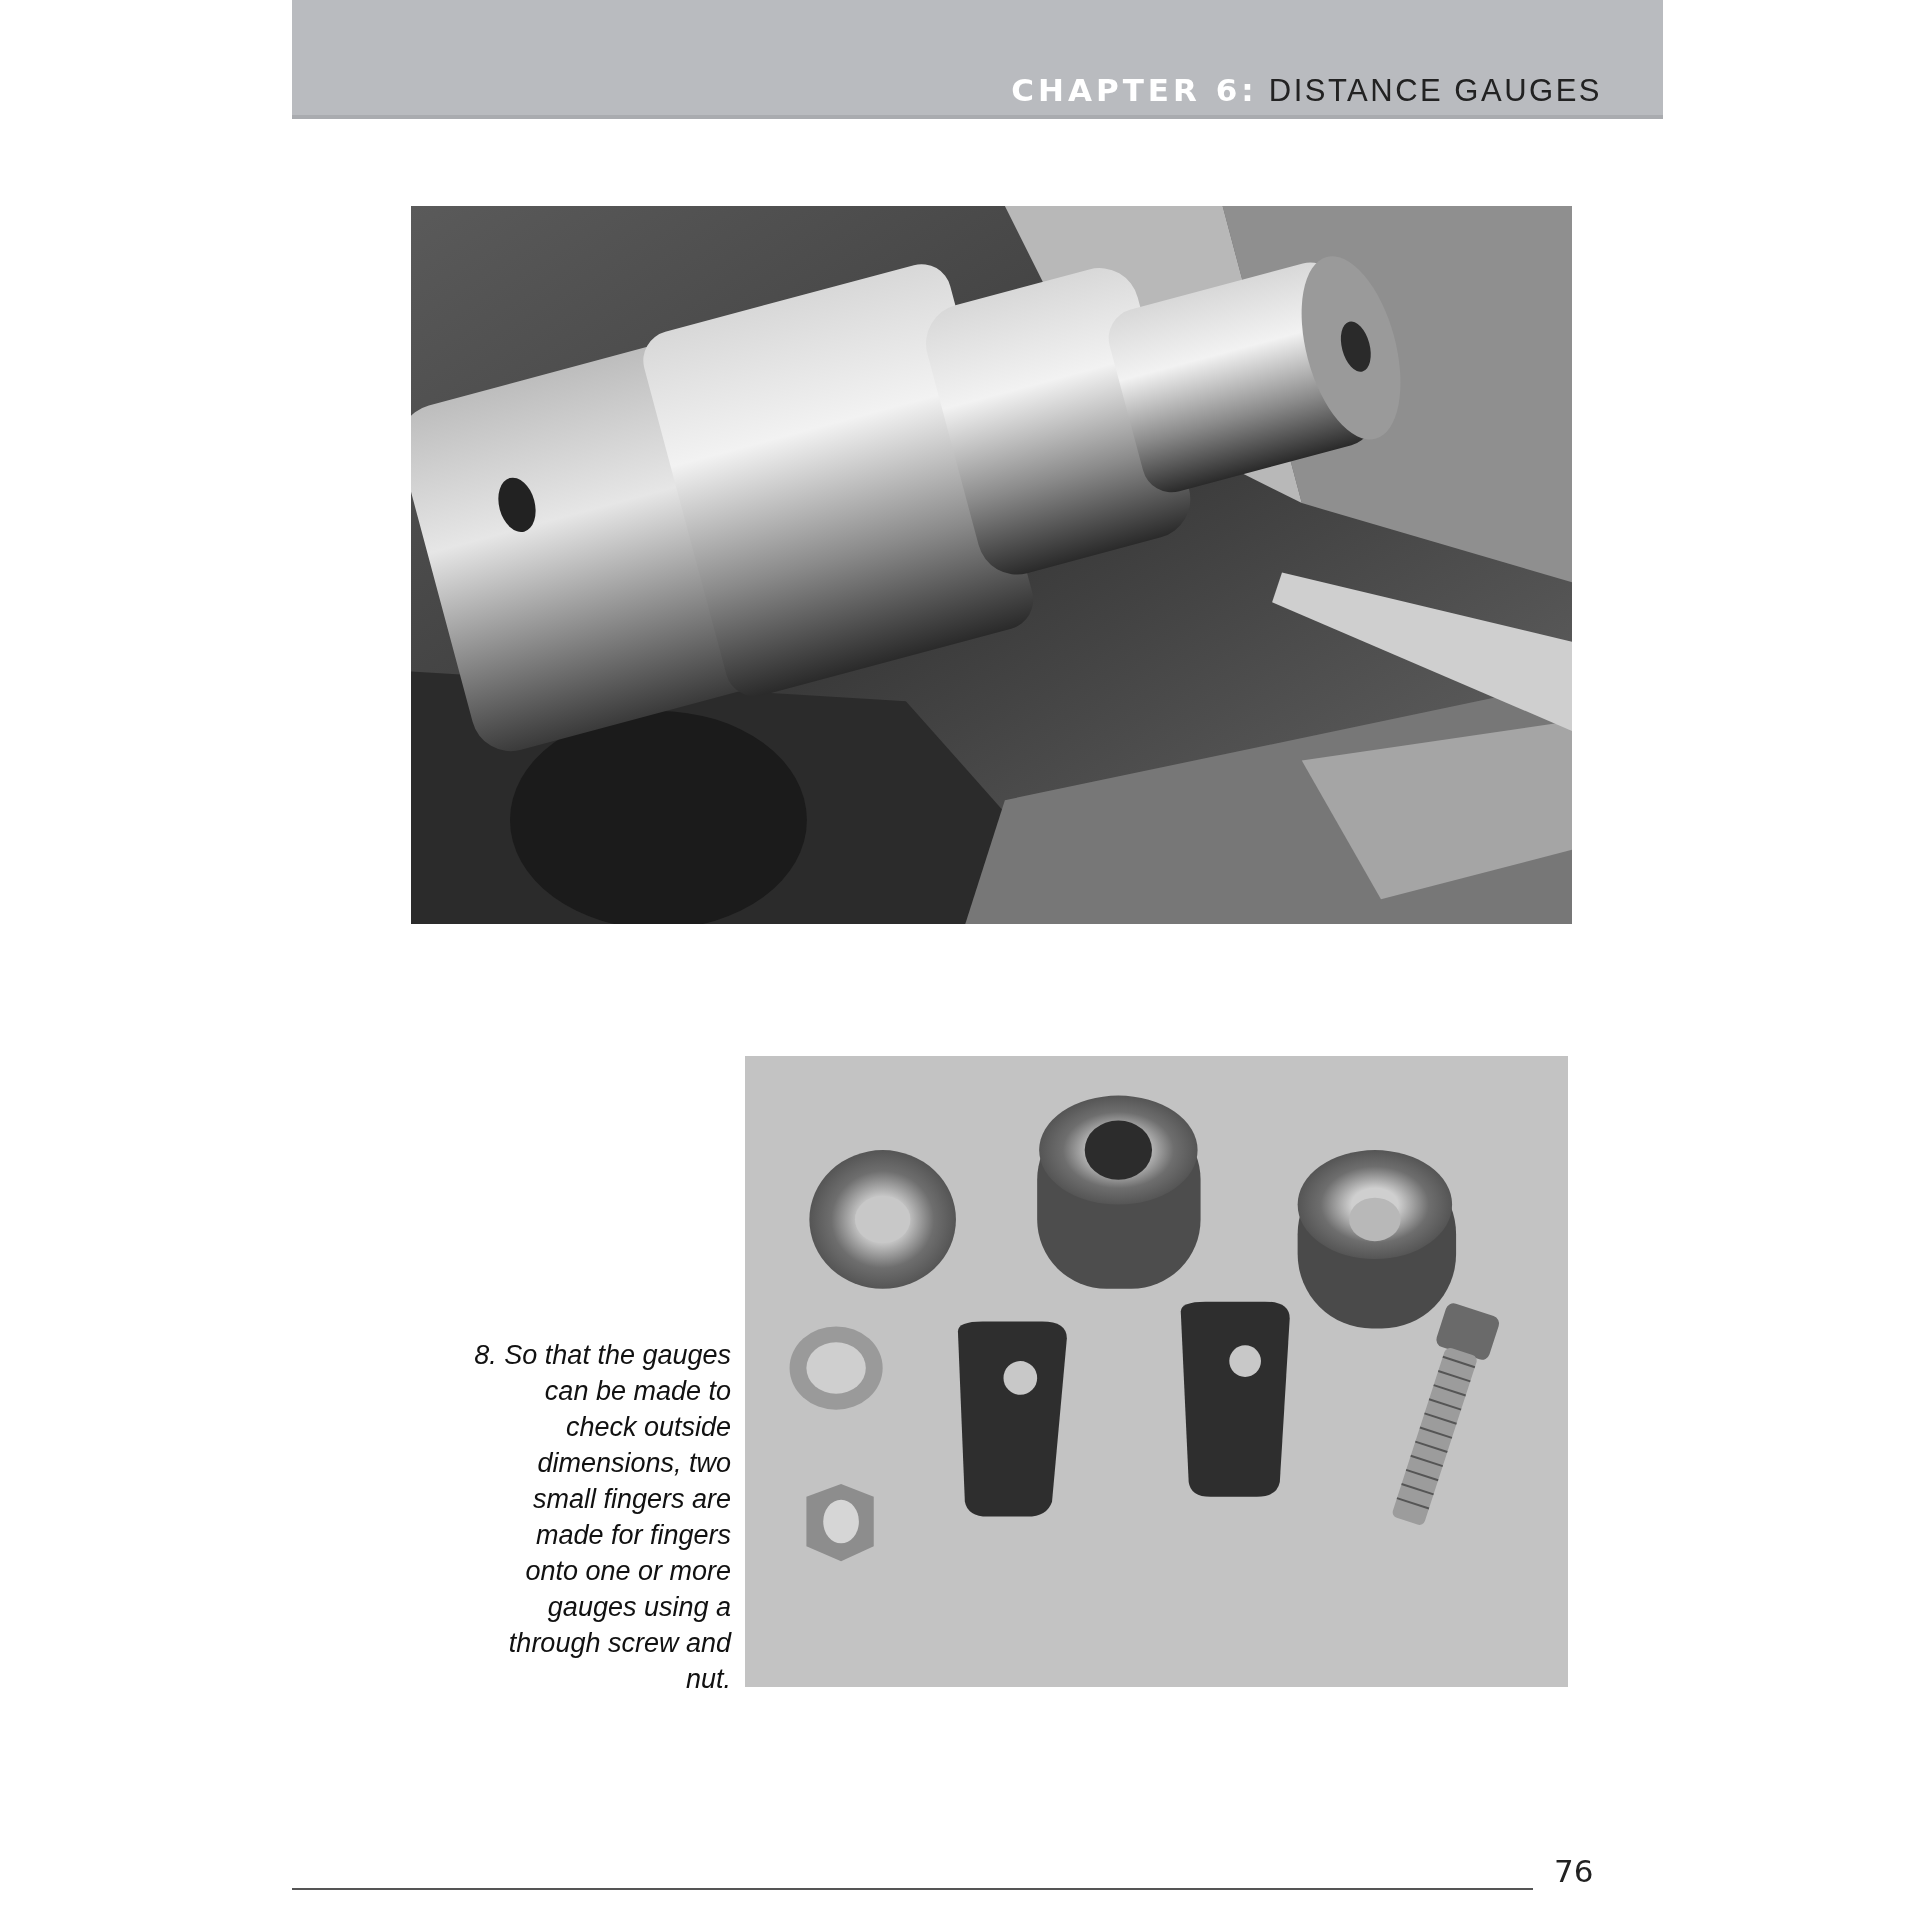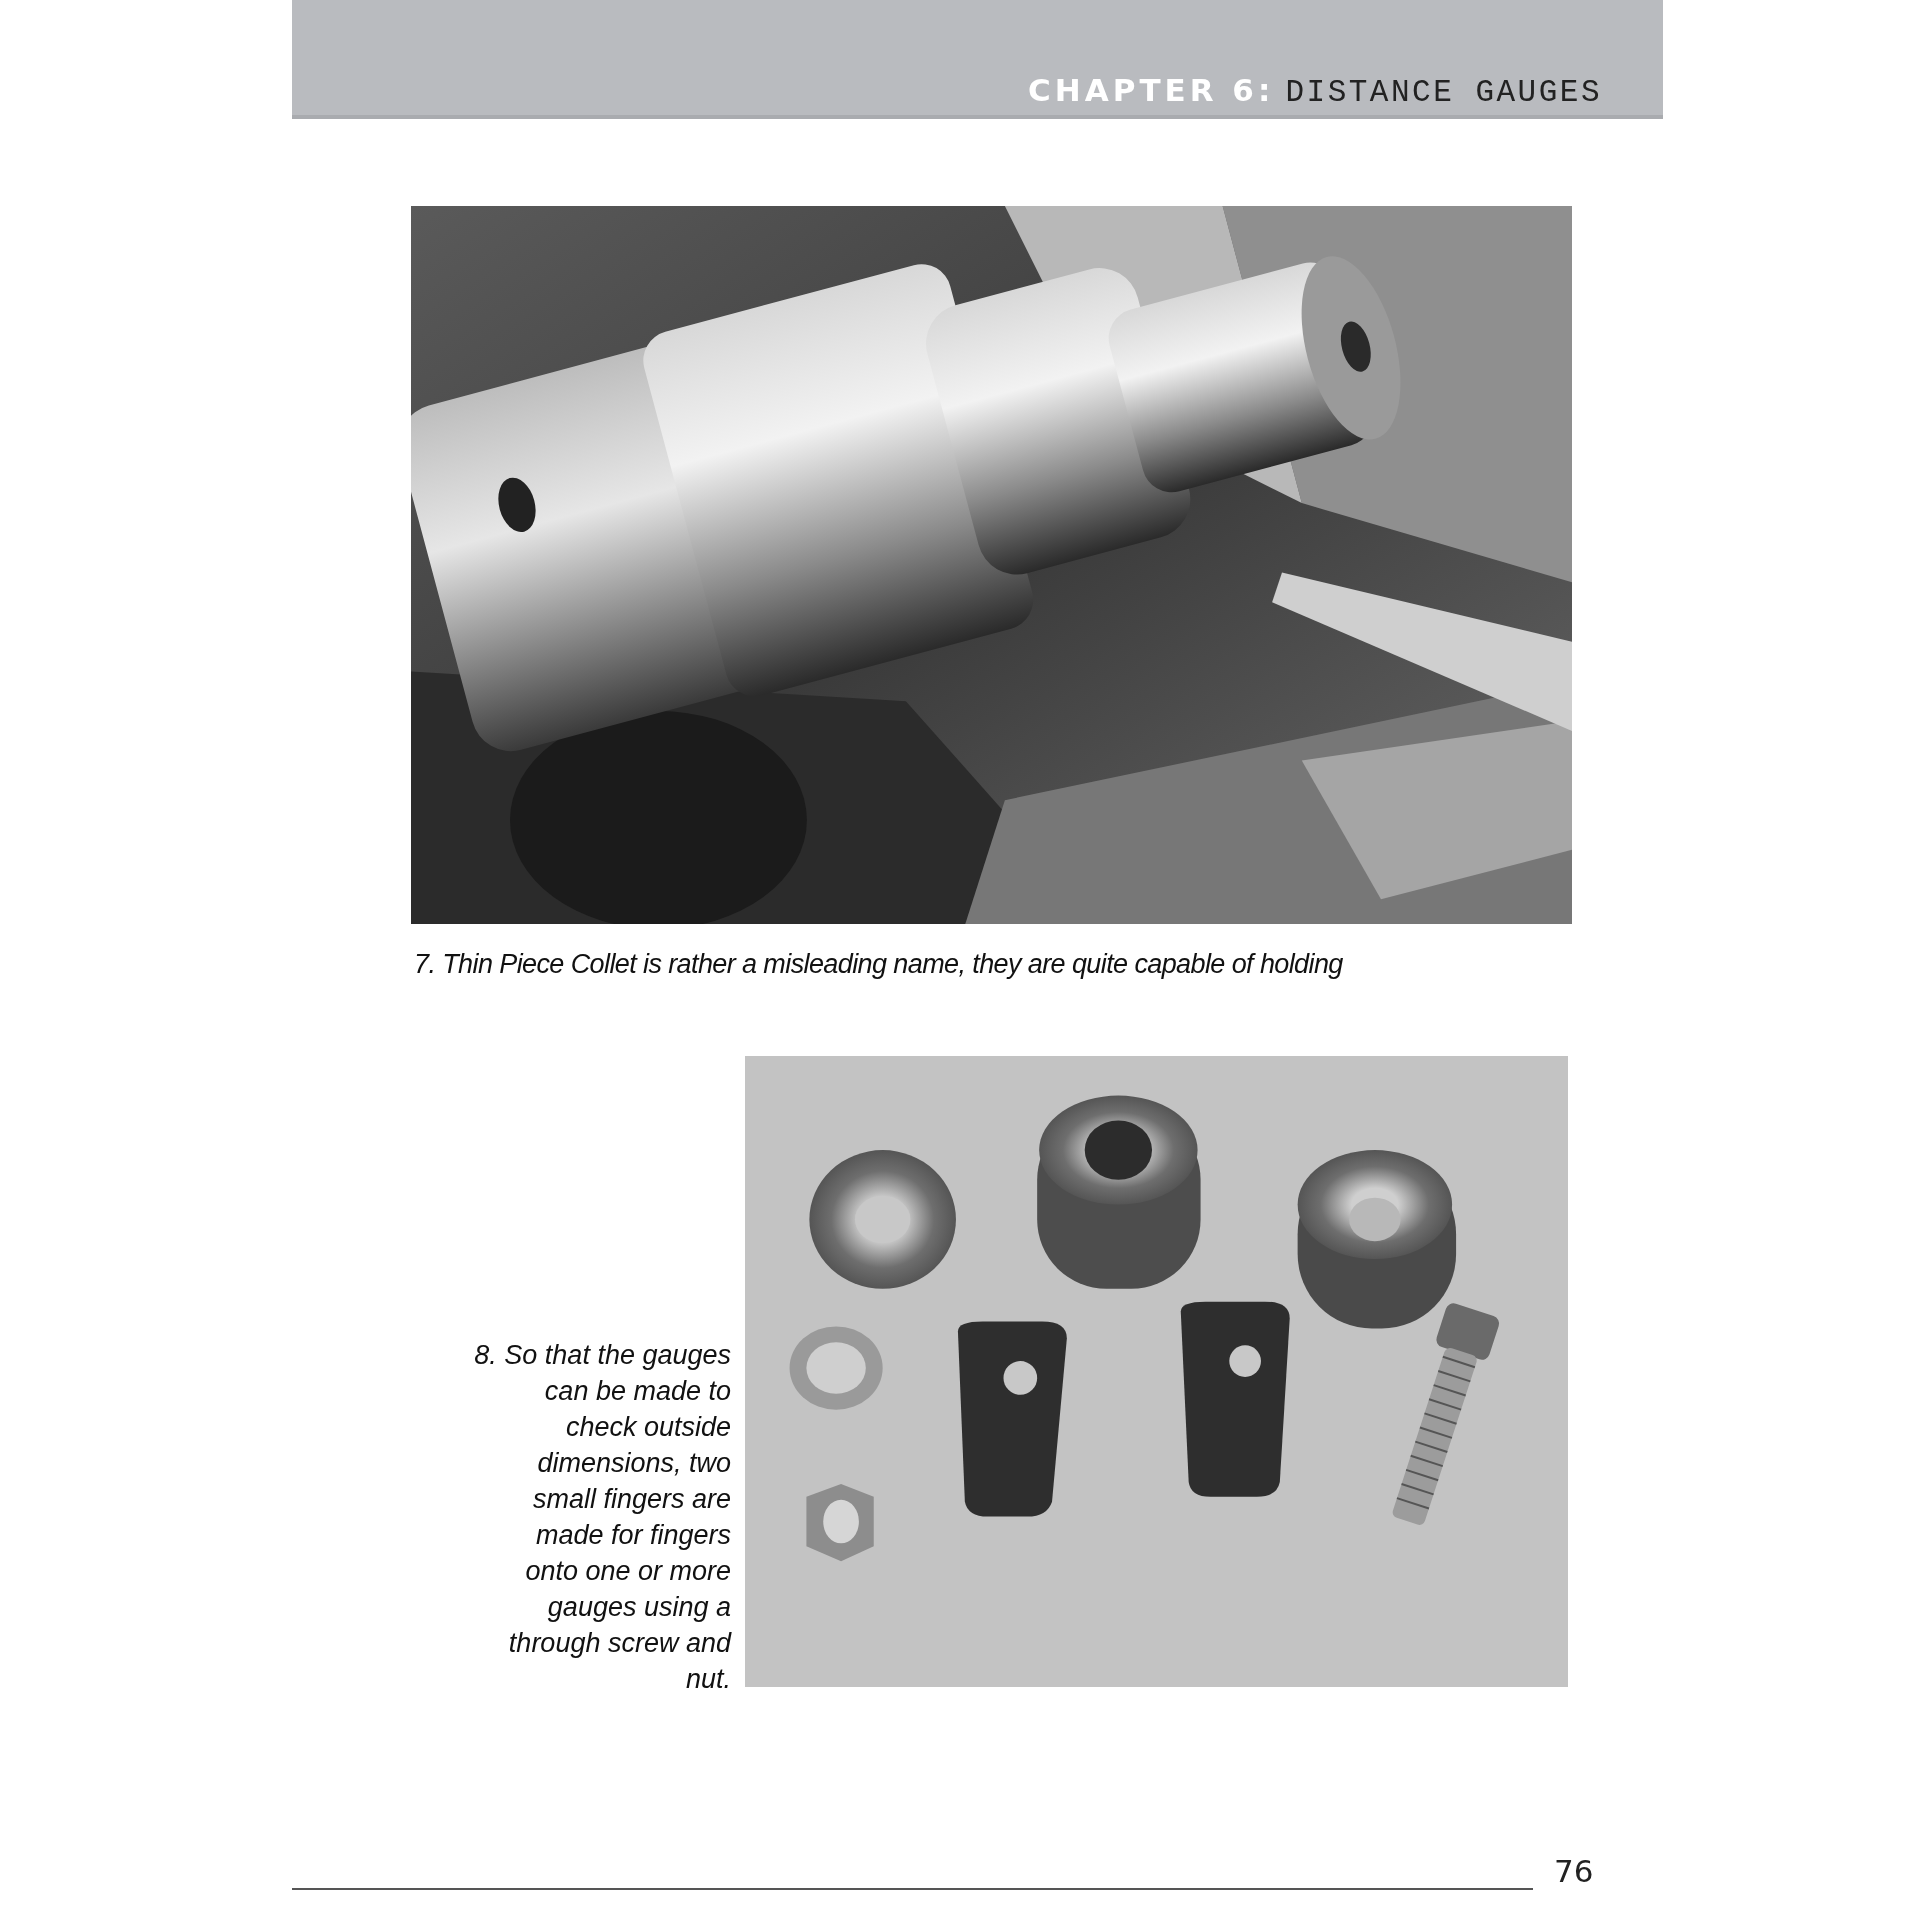--- a/index.html
+++ b/index.html
@@ -1,20 +1,20 @@
 <!DOCTYPE html>
 <html><head>
 <meta charset="utf-8">
 <style>
   html, body { margin:0; padding:0; background:#ffffff; }
   body { width:1927px; height:1927px; position:relative; overflow:hidden; font-family:"Liberation Sans", sans-serif; }
   .header-bar { position:absolute; left:292px; top:0; width:1371px; height:115px; background:#b9bbbf; border-bottom:4px solid #a9abaf; }
   .header-title { position:absolute; right:61px; top:75px; font-size:31px; letter-spacing:2.5px; line-height:1; white-space:nowrap; }
   .chapter-label { color:#ffffff; font-weight:bold; letter-spacing:4px; font-family:"DejaVu Sans", sans-serif;margin-left:48px; }
-  .chapter-title { color:#222222; font-family:Liberation Mono, monospace; font-weight:normal; }
+  .chapter-title { color:#222222; font-family:Liberation Sans, sans-serif; font-weight:normal; }
 
   .photo { position:absolute; overflow:hidden; }
   .photo-1 { left:411px; top:206px; width:1161px; height:718px; background:#6f6f6f; }
   .photo-2 { left:745px; top:1056px; width:823px; height:631px; background:#bdbdbd; }
   .photo svg { width:100%; height:100%; display:block; }
 
   .caption { position:absolute; font-style:italic; color:#111111; font-size:27px; line-height:37px; }
   .caption-7 { left:414px; top:946px; width:1139px; letter-spacing:-0.6px; }
   .caption-8 { left:420px; top:1337px; width:311px; text-align:right; line-height:36px; }
   .caption-8 span { display:block; white-space:nowrap; }
@@ -66,21 +66,20 @@
       <rect x="740" y="170" width="240" height="190" rx="30" fill="url(#cyl)"></rect>
       <ellipse cx="975" cy="265" rx="45" ry="95" fill="#9a9a9a"></ellipse>
       <ellipse cx="980" cy="265" rx="14" ry="26" fill="#2a2a2a"></ellipse>
       <ellipse cx="120" cy="200" rx="18" ry="28" fill="#222"></ellipse>
     </g>
     <polygon points="880,370 1173,440 1173,530 870,400" fill="#cfcfcf"></polygon>
   </svg>
 </div>
 
 <div class="caption caption-7">
-  <div>7. Thin Piece Collet is rather a misleading name, they are quite capable of holding</div>
 </div>
 
 <div class="caption caption-8">
   <span>8. So that the gauges</span>
   <span>can be made to</span>
   <span>check outside</span>
   <span>dimensions, two</span>
   <span>small fingers are</span>
   <span>made for fingers</span>
   <span>onto one or more</span>

